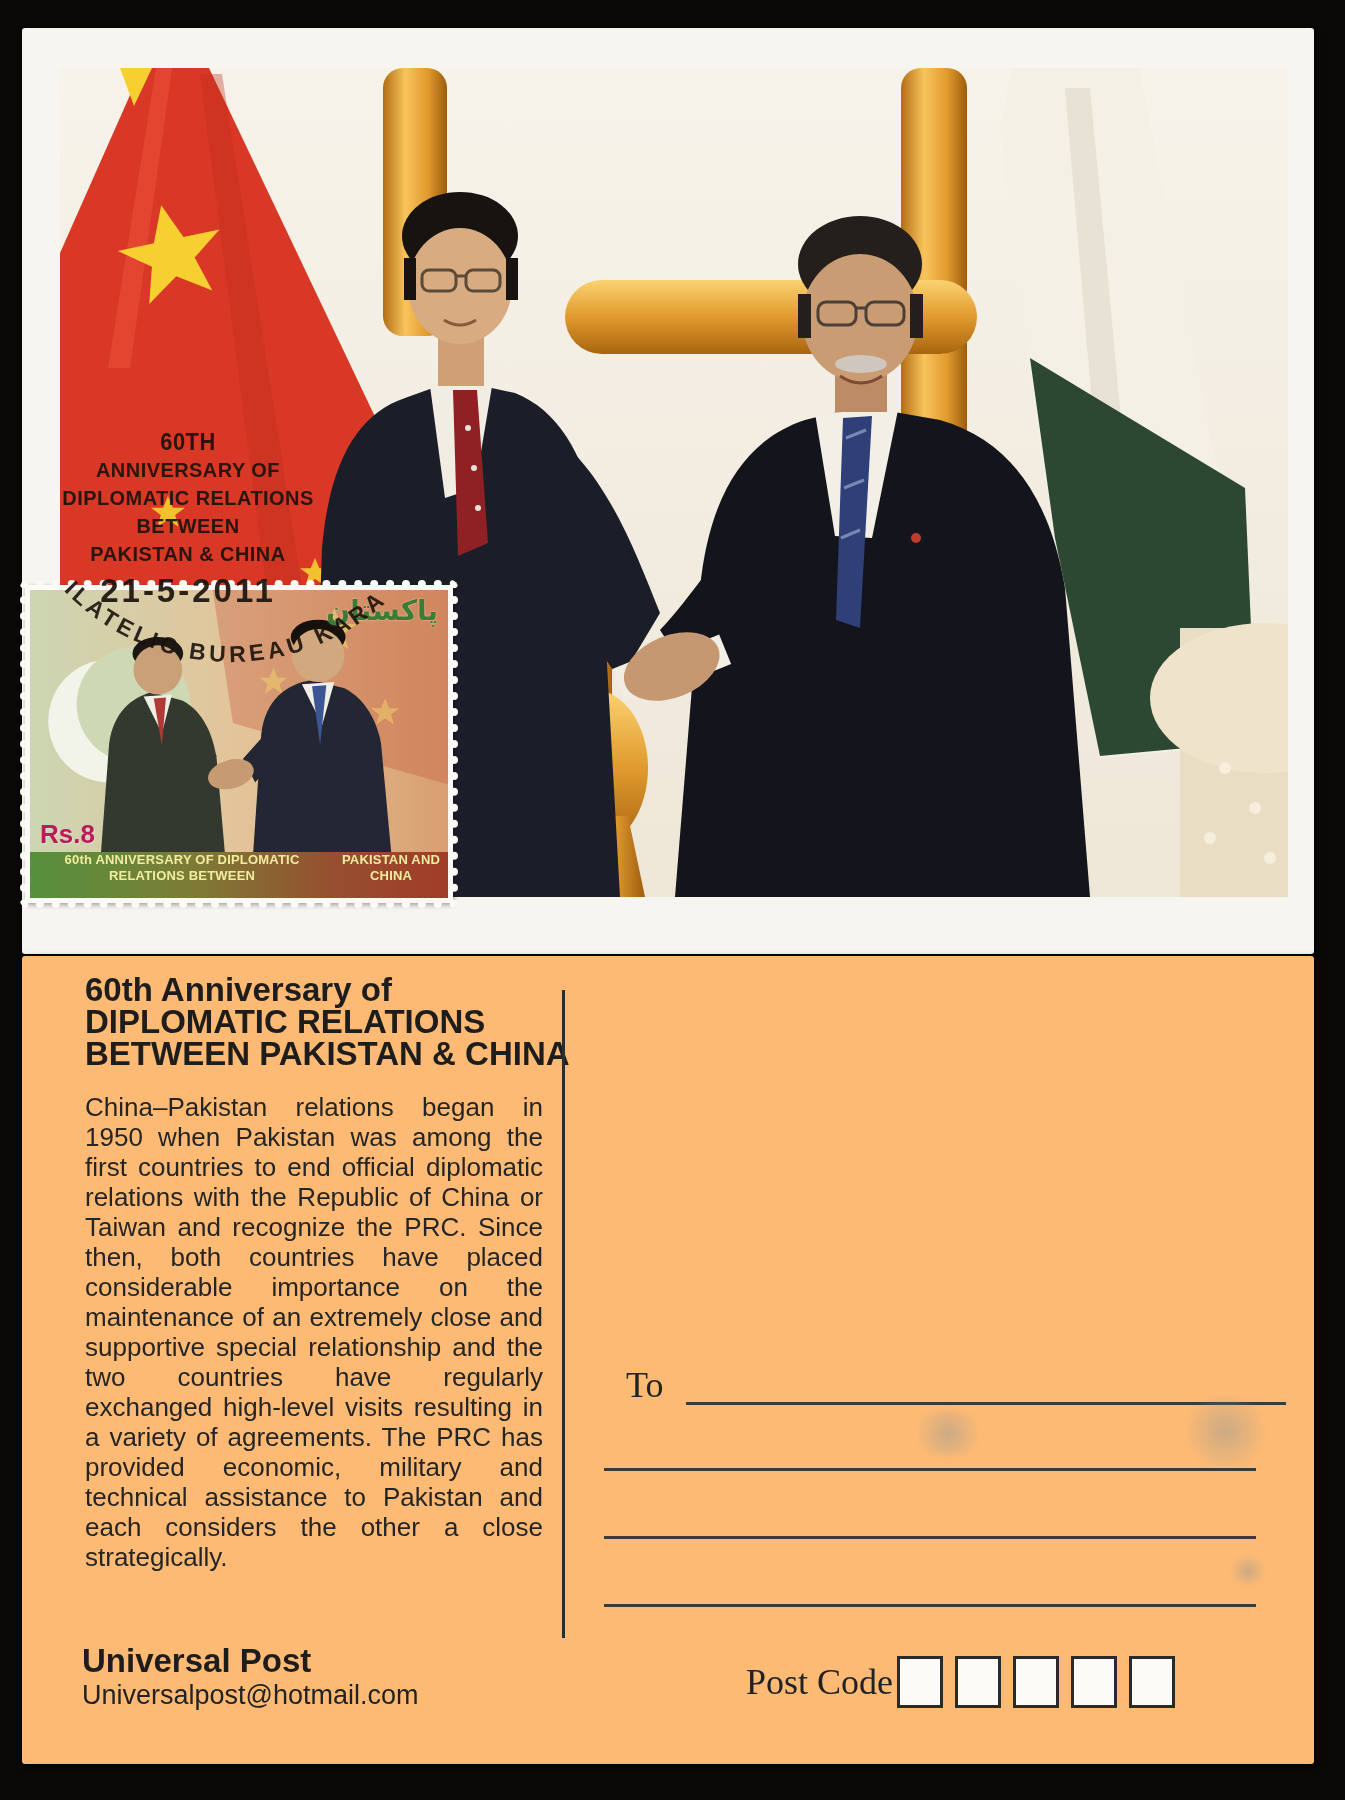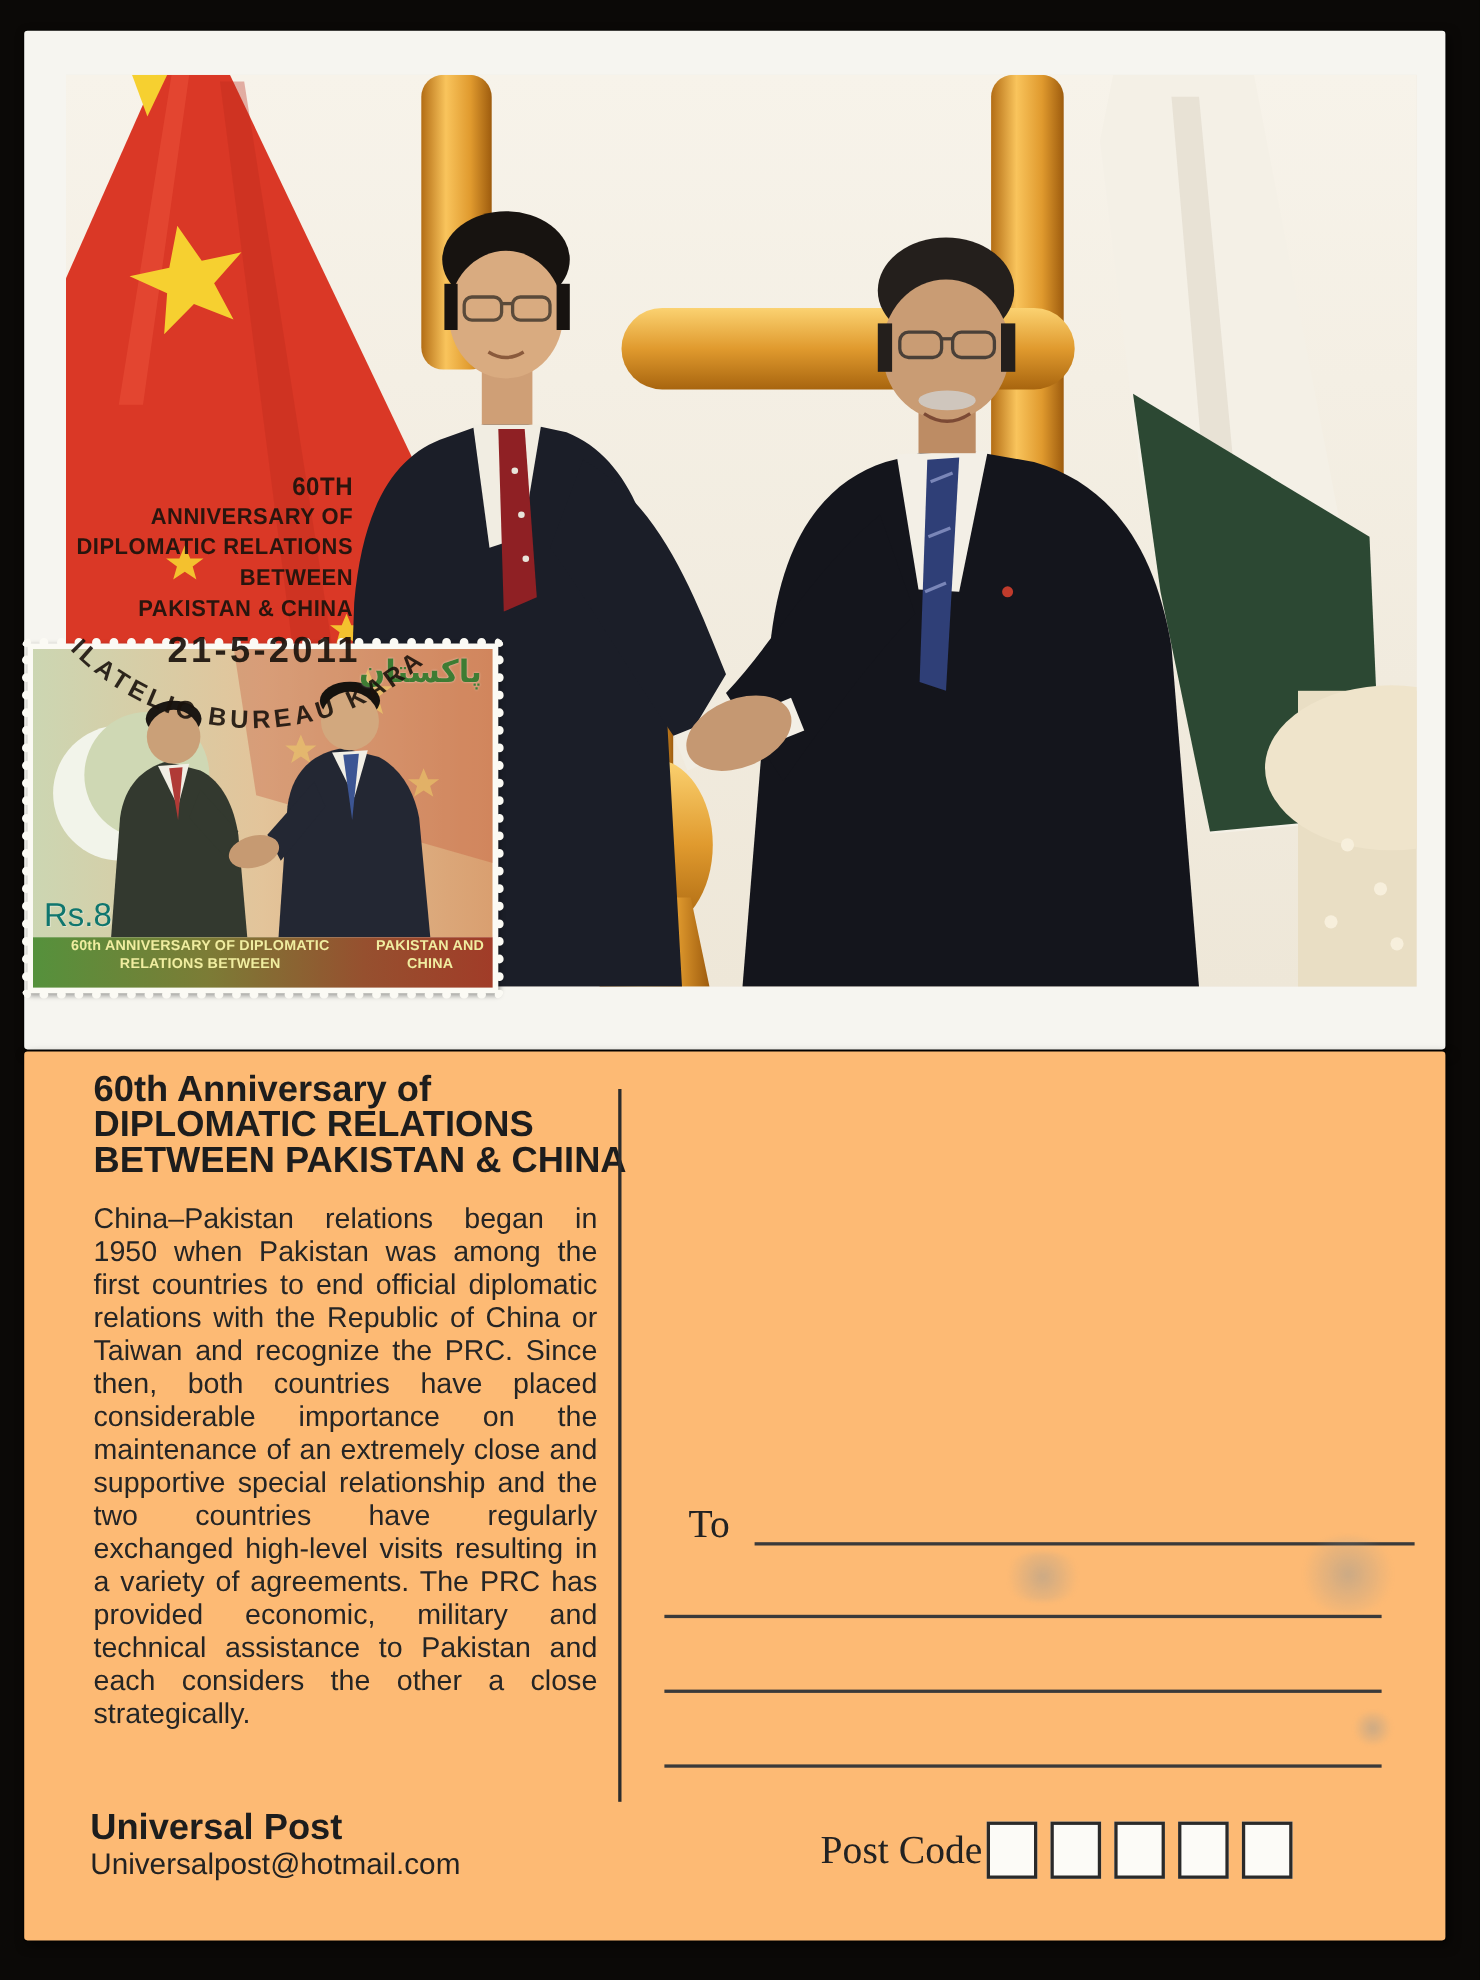--- a/index.html
+++ b/index.html
@@ -17,28 +17,28 @@
   
   .stamp{position:absolute;left:3px;top:557px;width:428px;height:318px;
          background:#fbfaf4;border:5px solid #fbfaf4;border-radius:3px;
          outline:8px dotted #fbfaf4;outline-offset:-3px;
          box-sizing:border-box;box-shadow:1px 2px 5px rgba(0,0,0,.35);}
   .stamp-inner{position:relative;width:100%;height:100%;display:flex;flex-direction:column;overflow:hidden;}
   .stamp-art{position:relative;flex:1;}
   .stamp-art svg{display:block;width:100%;height:100%;}
   .stamp-urdu{position:absolute;top:4px;right:10px;font-family:"DejaVu Sans",sans-serif;
               font-size:28px;font-weight:700;color:#3e7c33;text-shadow:0 0 2px rgba(255,255,255,.6);}
-  .stamp-rs{position:absolute;left:10px;bottom:2px;font-size:30px;font-weight:400;color:#0f766e;
+  .stamp-rs{position:absolute;left:10px;bottom:2px;font-size:26px;font-weight:700;color:#be185d;
             text-shadow:1px 1px 0 rgba(255,255,255,.35);}
   .stamp-caption{height:46px;display:flex;justify-content:center;text-align:center;
                  background:linear-gradient(90deg,#55913c 0%,#7c7c36 38%,#96502f 72%,#a13c28 100%);
                  color:#f0eda0;font-weight:700;font-size:13px;line-height:16px;letter-spacing:.2px;}
 
   
-  .postmark{position:absolute;left:26px;top:400px;width:280px;text-align:right;
+  .postmark{position:absolute;left:26px;top:400px;width:280px;text-align:center;
             color:rgba(26,18,12,.92);font-weight:700;letter-spacing:.5px;z-index:5;}
   .pm-line{font-size:21px;line-height:28px;transform:scaleX(.95);}
   .pm-line.first{font-size:23px;}
   .pm-date{font-size:33px;line-height:42px;letter-spacing:3px;margin-top:2px;}
   .pm-arc{position:absolute;left:0;top:538px;width:430px;height:132px;z-index:6;pointer-events:none;}
   .pm-arc text{font-family:"Liberation Sans",sans-serif;font-weight:700;font-size:23px;
                letter-spacing:4px;fill:rgba(26,18,12,.9);}
 
   
   .back-heading{position:absolute;left:63px;top:18px;color:#1d1d1d;font-weight:700;

